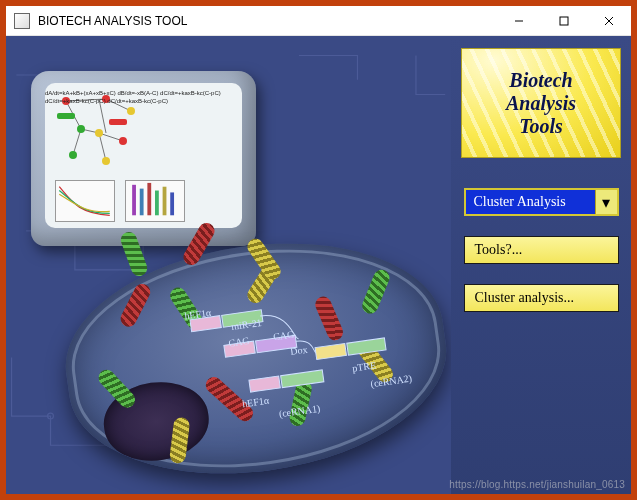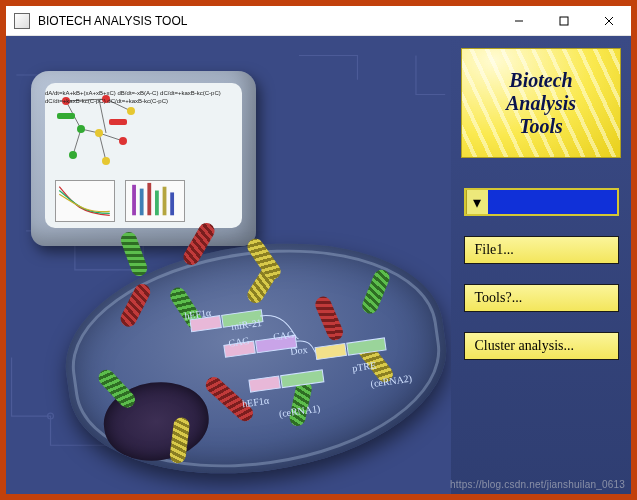--- a/index.html
+++ b/index.html
@@ -197,31 +197,29 @@
     </div>
 
     <div class="side">
       <div class="logo">
         <span>Biotech
 Analysis
 Tools</span>
       </div>
 
       <div class="control combo">
+        <div class="combo-text">Cluster Analysis</div>
         <div class="combo-arrow">▾</div>
       </div>
 
-      <div class="control btn">
-        <span>File1...</span>
-      </div>
 
       <div class="control btn">
         <span>Tools?...</span>
       </div>
 
       <div class="control btn">
         <span>Cluster analysis...</span>
       </div>
     </div>
 
-    <div class="watermark">https://blog.csdn.net/jianshuilan_0613</div>
+    <div class="watermark">https://blog.https.net/jianshuilan_0613</div>
   </div>
 </div>
 
 </body></html>

